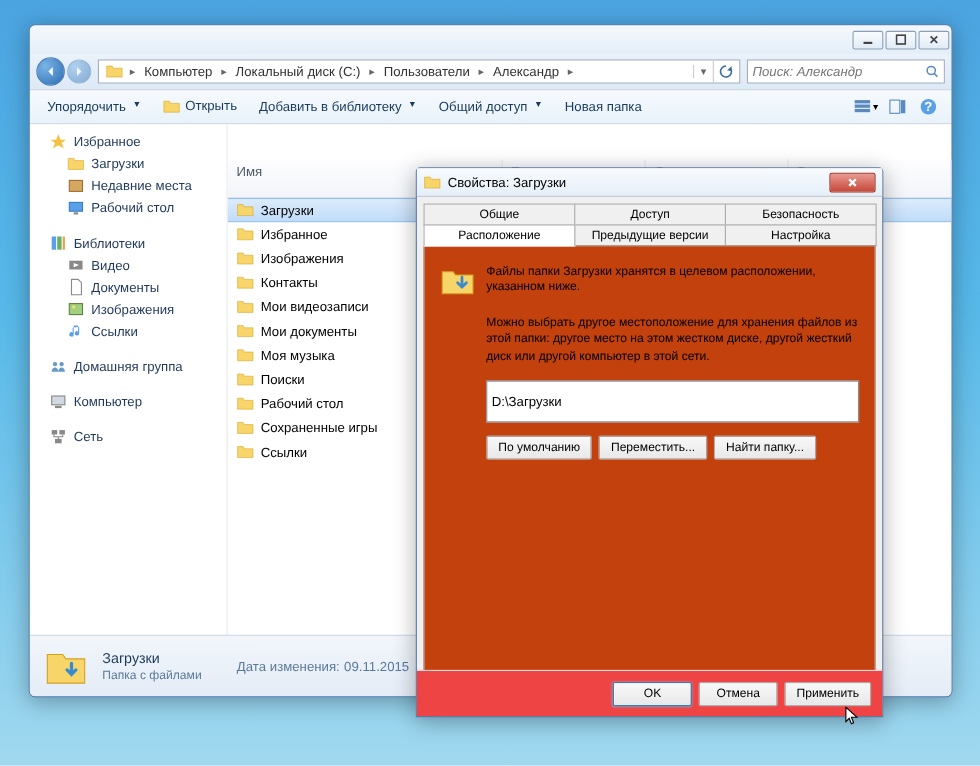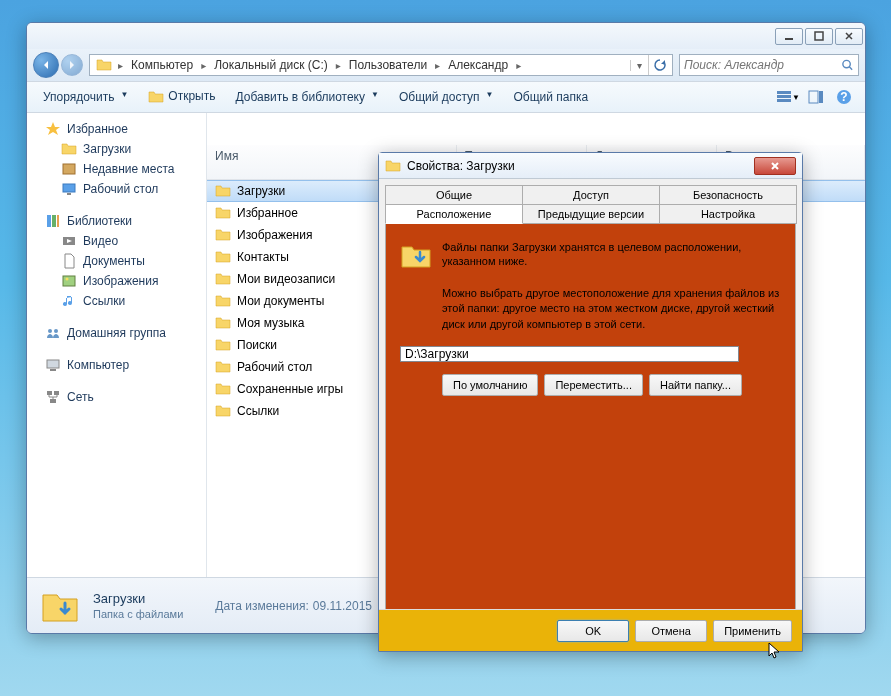--- a/index.html
+++ b/index.html
@@ -66,26 +66,26 @@
 .dlg-body { padding: 6px; }
 .tabs { display: flex; flex-wrap: wrap; position: relative; }
 .tab { border: 1px solid #adadad; background: #f0f0f0; padding: 3px 0; text-align: center; cursor: pointer; margin-right: -1px; margin-bottom: -1px; font-size: 11px; flex: 1; min-width: 100px; }
 .tab.active { background: #fff; border-bottom: 1px solid #fff; z-index: 2; position: relative; }
 .tab-row { display: flex; width: 100%; justify-content: flex-end; }
 .tab-content { border: 1px solid #adadad; background: #c2410c; height: 400px; padding: 16px 14px; position: relative; }
 .tc-icon-row { display: flex; gap: 10px; margin-bottom: 14px; }
 .tc-icon-row .folder-ico { width: 32px; height: 32px; }
 .tc-icon-row .txt { flex: 1; color: #000; line-height: 1.3; font-size: 11px; }
 .tc-desc { color: #000; font-size: 11px; line-height: 1.4; margin-bottom: 14px; padding-left: 42px; }
-.tc-input { width: calc(100% - 42px); height: 16px; border: 1px solid #828790; padding: 0 4px; margin-bottom: 12px; font-size: 12px; }
+.tc-input { width: calc(100% - 42px); height: 38px; border: 1px solid #828790; padding: 0 4px; margin-left: 42px; margin-bottom: 12px; font-size: 12px; }
 .tc-btns { display: flex; gap: 6px; margin-left: 42px; }
 .btn { height: 22px; padding: 0 10px; border: 1px solid #adadad; background: linear-gradient(#f8f8f8, #e8e8e8); cursor: pointer; font-size: 11px; border-radius: 2px; white-space: nowrap; }
 .btn.primary { border: 1px solid #3c7fb1; box-shadow: 0 0 2px #7ab8e8; }
 
-.dlg-footer { position: absolute; bottom: 0; left: 0; right: 0; height: 42px; background: #eab308; display: flex; justify-content: flex-end; align-items: center; padding: 0 10px; gap: 6px; border-top: 1px solid #ddd; }
+.dlg-footer { position: absolute; bottom: 0; left: 0; right: 0; height: 42px; background: #ef4444; display: flex; justify-content: flex-end; align-items: center; padding: 0 10px; gap: 6px; border-top: 1px solid #ddd; }
 .dlg-footer .btn { min-width: 72px; }
 
 .cursor { position: absolute; width: 14px; height: 18px; z-index: 999; }
 
 svg.ico-folder { fill: #f8d568; stroke: #d4a020; stroke-width: 0.5; }
 svg.ico-star { fill: #f8c040; }
 </style>
 </head>
 <body>
 
@@ -163,21 +163,21 @@
     </div>
     <div class="tb-item">
         <span>Добавить в библиотеку</span>
         <span class="arrow">▼</span>
       </div>
     <div class="tb-item">
         <span>Общий доступ</span>
         <span class="arrow">▼</span>
       </div>
     <div class="tb-item">
-        <span>Общий папка</span>
+        <span>Новая папка</span>
       </div>
     <div class="tb-right">
       <div class="tb-icon-btn">
           <svg width="16" height="14" viewBox="0 0 16 14">
             <rect x="1" y="1" width="14" height="3" fill="#5a8ac0"></rect>
             <rect x="1" y="5" width="14" height="3" fill="#5a8ac0"></rect>
             <rect x="1" y="9" width="14" height="3" fill="#5a8ac0"></rect>
           </svg>
           <span style="font-size:8px;">▼</span>
         </div>

